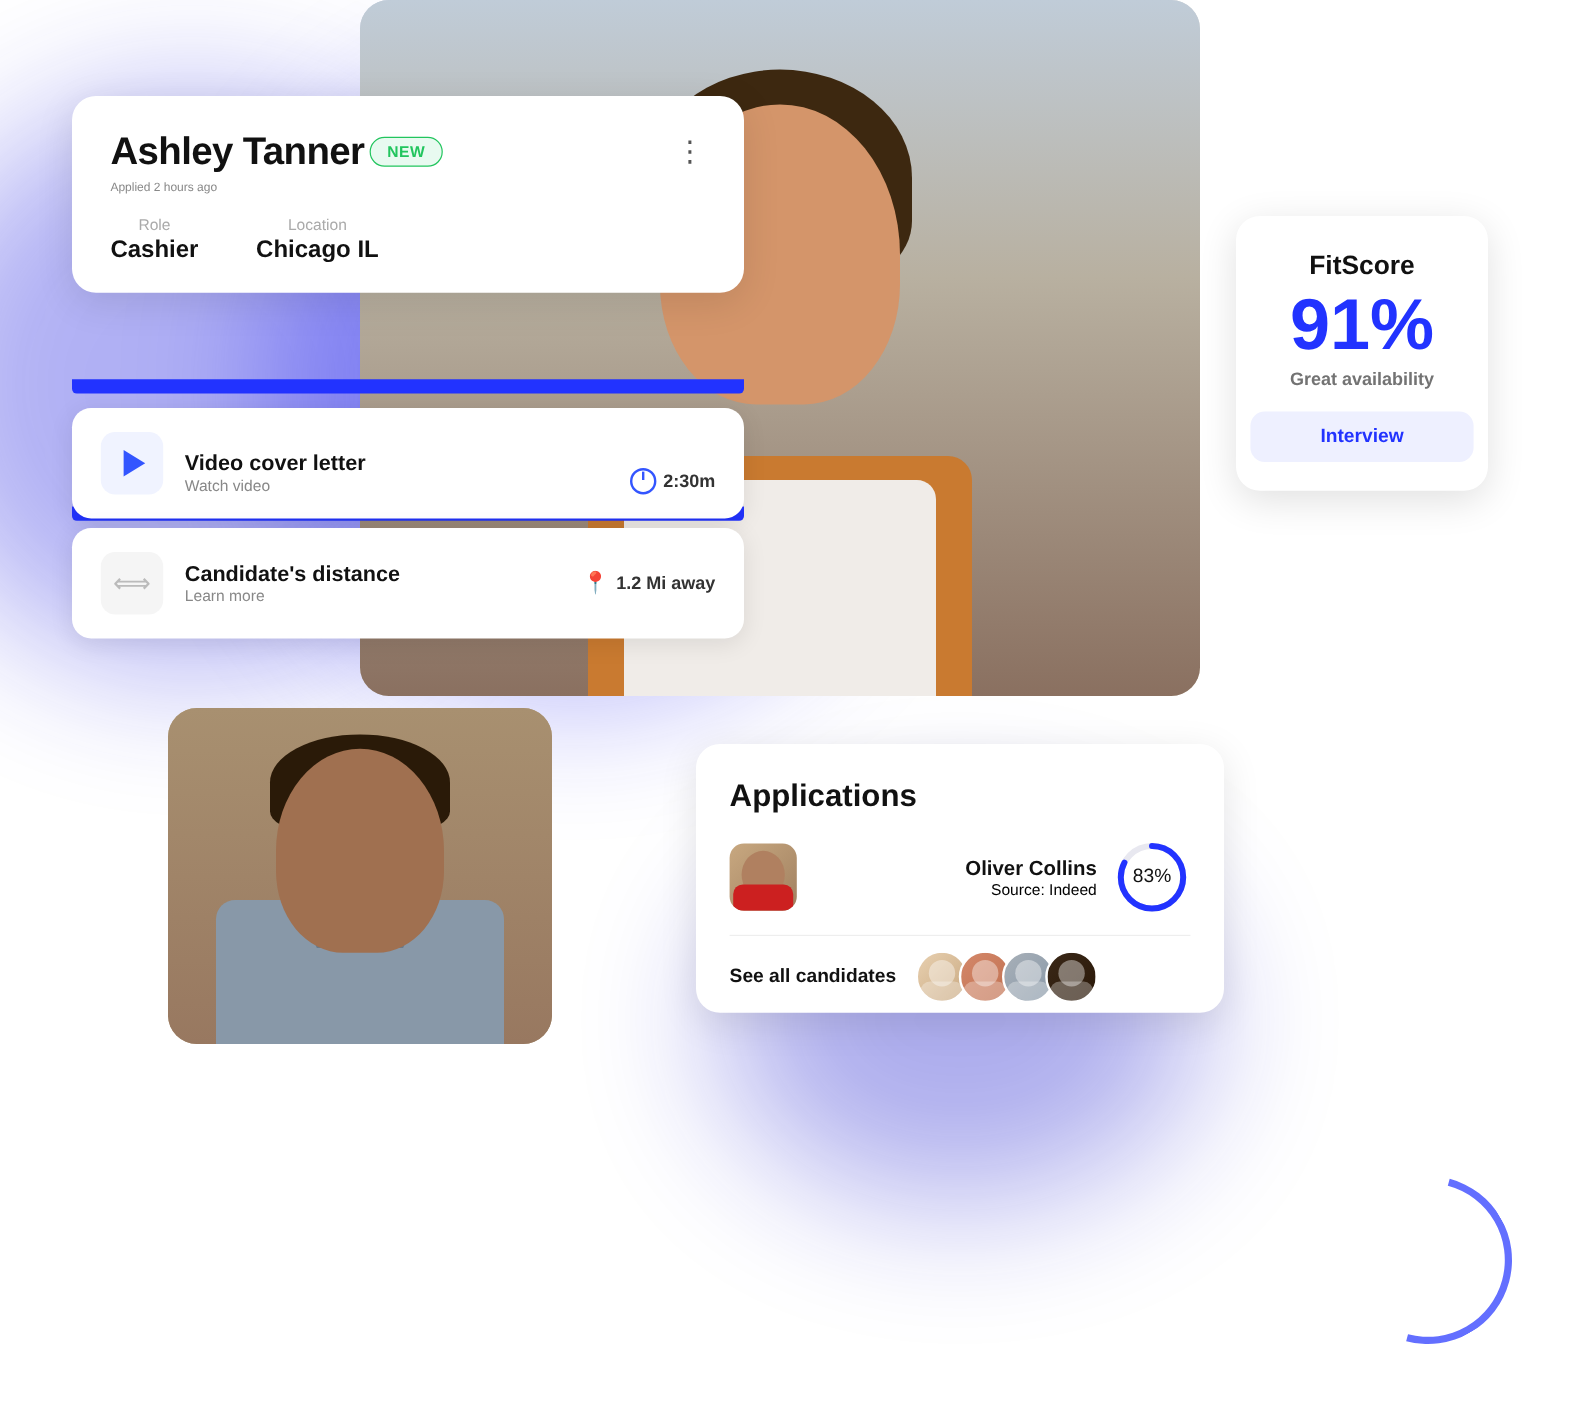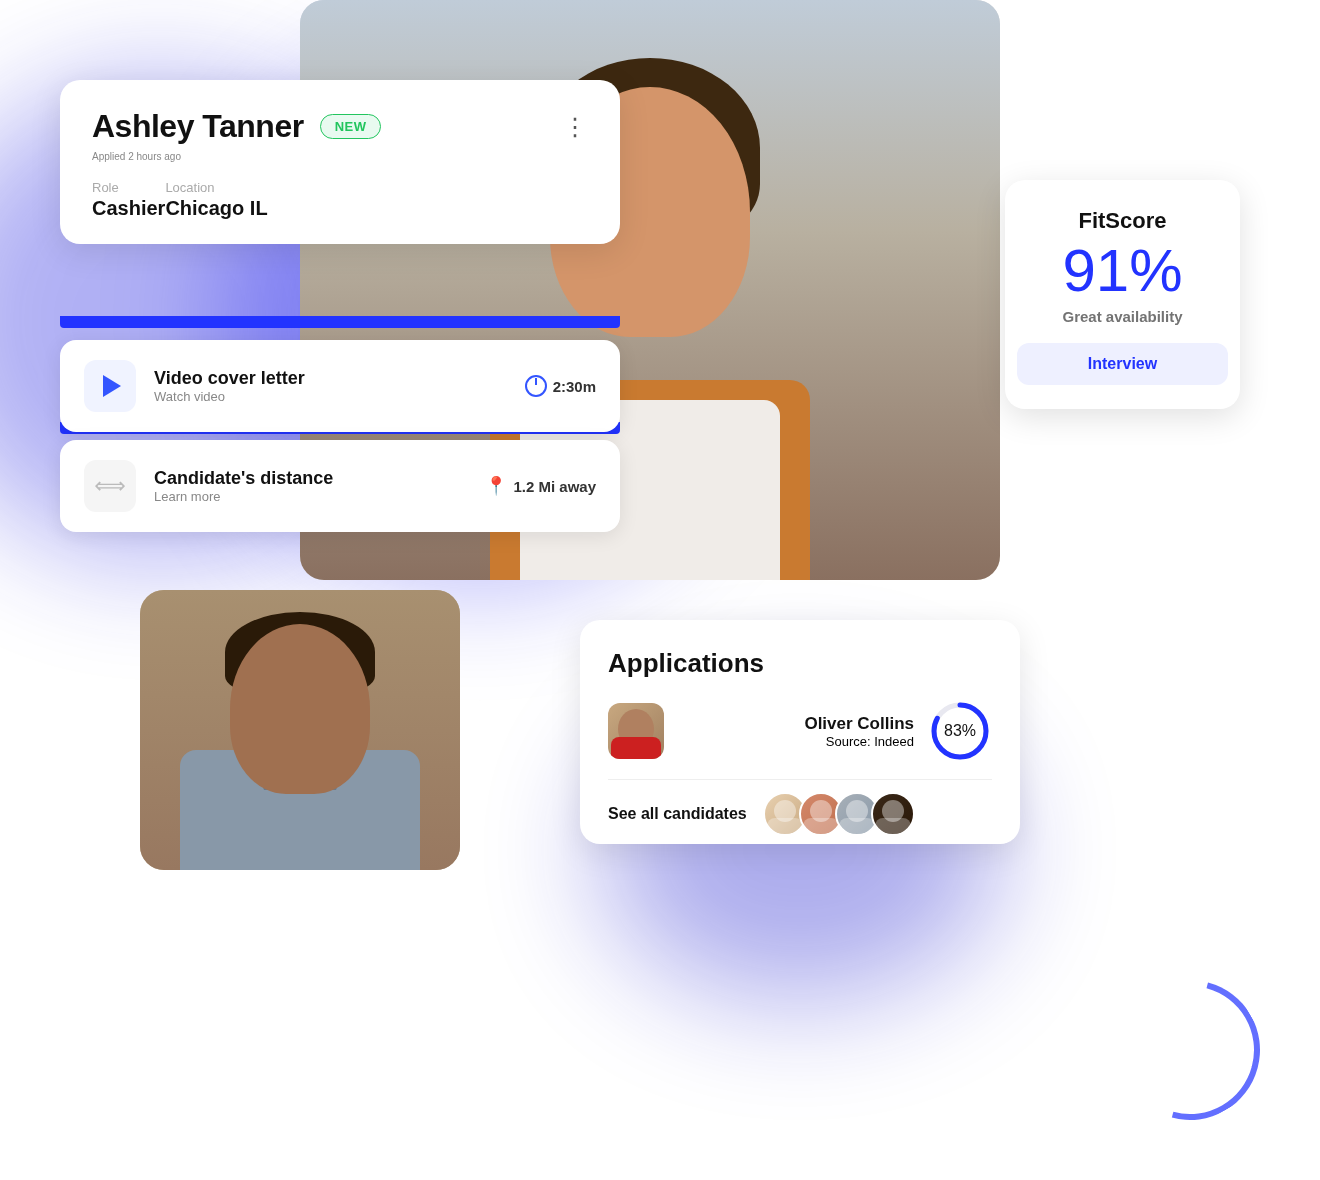--- a/index.html
+++ b/index.html
@@ -50,21 +50,21 @@
       width: 560px;
       background: #fff;
       border-radius: 20px;
       padding: 28px 32px 24px;
       box-shadow: 0 8px 32px rgba(0,0,0,0.10);
       z-index: 10;
     }
     .candidate-header {
       display: flex;
       align-items: center;
-      gap: 16px;
+      gap: 4px;
       margin-bottom: 6px;
     }
     .candidate-name {
       font-size: 32px;
       font-weight: 700;
       color: #111;
       letter-spacing: -0.5px;
     }
     .new-badge {
       background: #e8faf0;
@@ -83,20 +83,22 @@
       cursor: pointer;
       letter-spacing: 1px;
     }
     .applied-text {
       font-size: 10px;
       color: #888;
       margin-bottom: 18px;
     }
     .role-location-row {
       display: flex;
+      gap: 48px;
+      text-align: center;
     }
     .role-location-item label {
       display: block;
       font-size: 13px;
       color: #aaa;
       margin-bottom: 2px;
     }
     .role-location-item .value {
       font-size: 20px;
       font-weight: 700;
@@ -107,21 +109,21 @@
     .video-card {
       position: absolute;
       top: 340px; left: 60px;
       width: 560px;
       background: #fff;
       border-radius: 16px;
       padding: 20px 24px;
       box-shadow: 0 4px 20px rgba(0,0,0,0.09);
       z-index: 10;
       display: flex;
-      align-items: center;
+      align-items: flex-end;
       gap: 18px;
     }
     .play-icon-wrapper {
       width: 52px; height: 52px;
       border-radius: 12px;
       background: #f0f3ff;
       display: flex; align-items: center; justify-content: center;
       flex-shrink: 0;
     }
     .play-triangle {
@@ -211,37 +213,37 @@
     }
     .pin-icon {
       color: #3355ff;
       font-size: 18px;
     }
 
     
     .fitscore-card {
       position: absolute;
       top: 180px; right: 80px;
-      width: 235px;
+      width: 210px;
       background: #fff;
       border-radius: 20px;
       padding: 28px 12px 24px;
       box-shadow: 0 8px 32px rgba(0,0,0,0.12);
       z-index: 20;
       text-align: center;
     }
     .fitscore-label {
       font-size: 22px;
       font-weight: 700;
       color: #111;
       margin-bottom: 4px;
     }
     .fitscore-percent {
       font-size: 60px;
-      font-weight: 400;
+      font-weight: 700;
       color: #2233ff;
       line-height: 1.1;
       margin-bottom: 4px;
     }
     .fitscore-availability {
       font-size: 15px;
       font-weight: 600;
       color: #737373;
       margin-bottom: 18px;
     }

